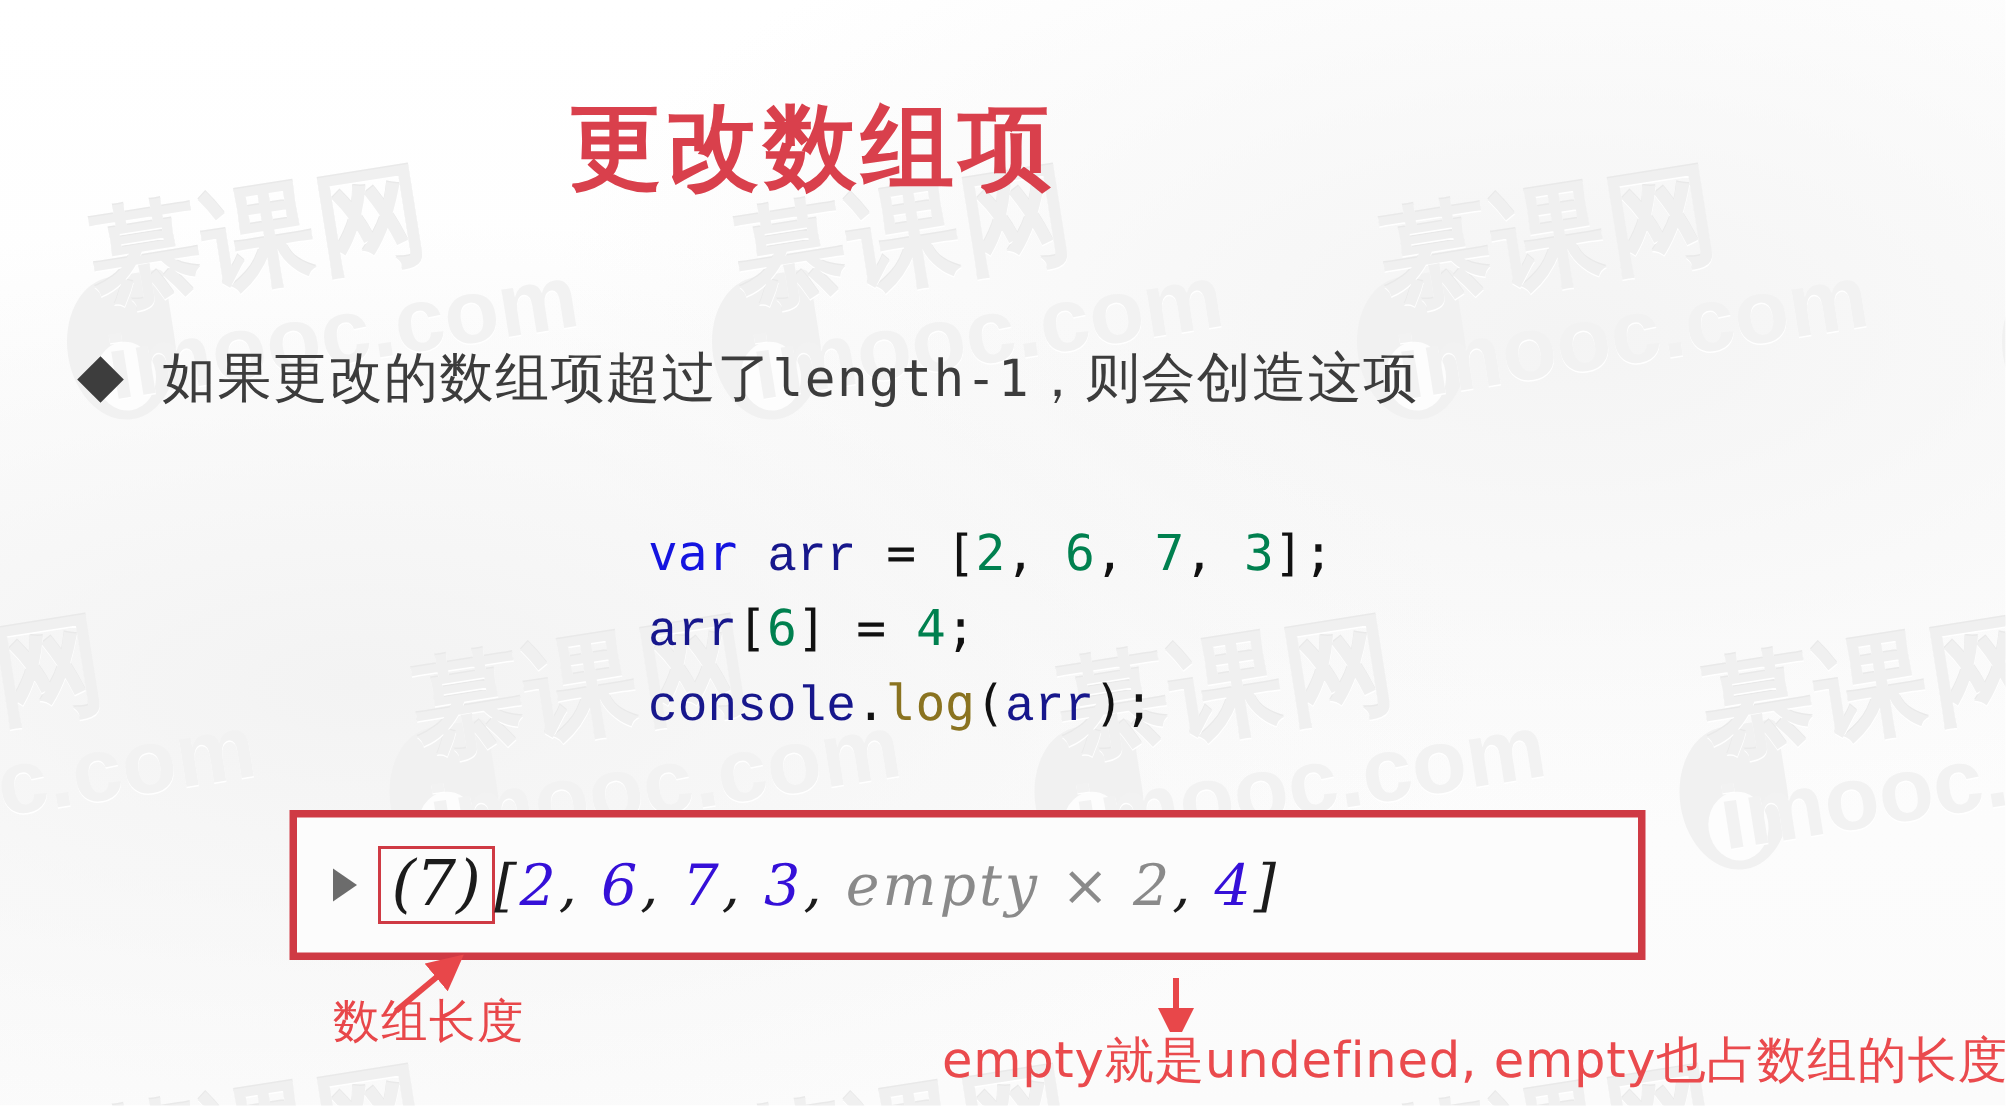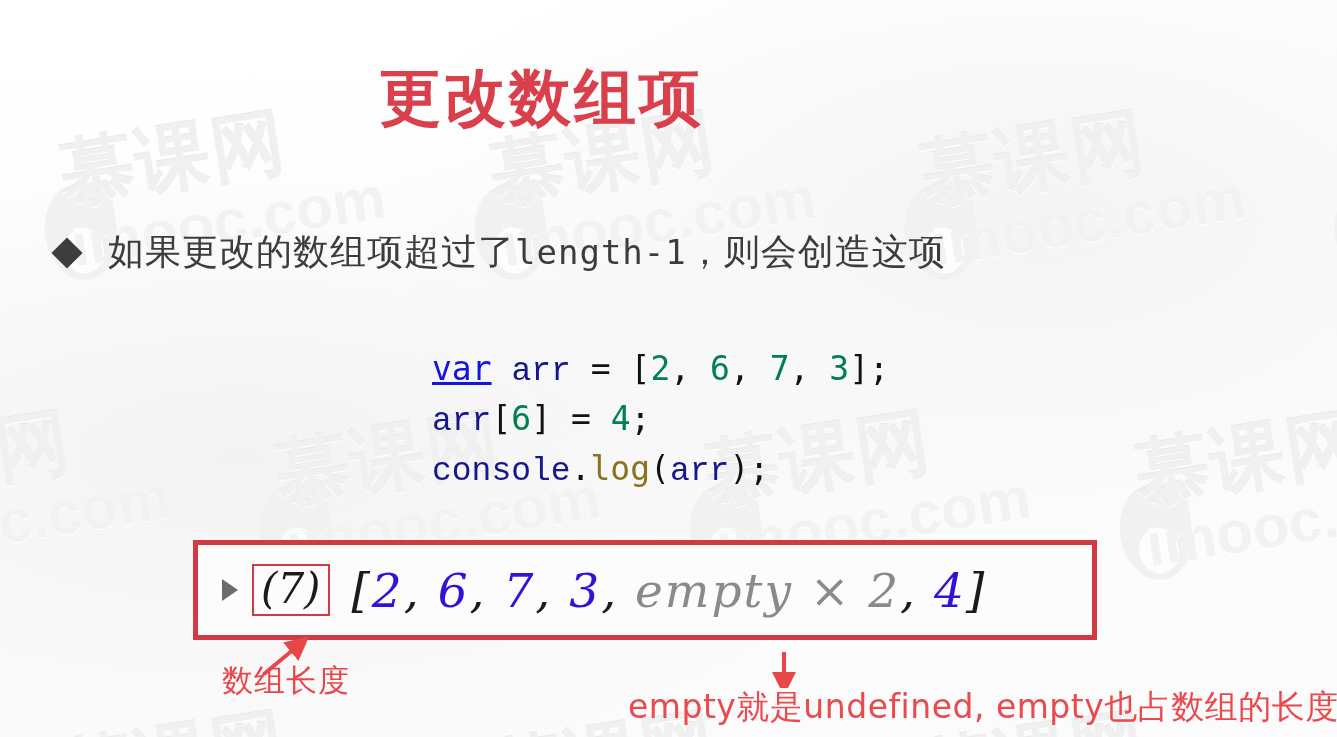--- a/index.html
+++ b/index.html
@@ -122,21 +122,21 @@
   #code-block {
     position: absolute;
     left: 432px;
     top: 345px;
     font-family: "DejaVu Sans Mono", "Liberation Mono", monospace;
     font-size: 33px;
     line-height: 47px;
     white-space: pre;
     color: #1a1a1a;
   }
-  .tok-kw   { color: #1414e0; text-decoration: underline; }
+  .tok-kw   { color: #1414e0; }
   .tok-id   { color: #17178c; font-family: Liberation Mono, monospace; }
   .tok-num  { color: #00804f; }
   .tok-prop { color: #8a7320; text-align: center; }
   .tok-punc { color: #111111; }
 
   #console-box {
     position: absolute;
     left: 193px;
     top: 540px;
     width: 904px;
@@ -161,24 +161,23 @@
     border: 2px solid #cf3a44;
     padding: 2px 7px 4px 7px;
     font-family: "DejaVu Serif", "Liberation Serif", serif;
     font-style: italic;
     font-size: 42px;
     color: #1b1b1b;
     line-height: 1;
     flex: none;
   }
   #console-array {
-    margin-left: 22px;
     font-family: "DejaVu Serif", "Liberation Serif", serif;
     font-style: italic;
-    font-size: 47px;
+    font-size: 38px;
     letter-spacing: 2px;
     color: #1b1b1b;
     white-space: nowrap;
   }
   #console-array .num { color: #3510d8; }
   #console-array .empty { color: #8a8a8a; }
   #console-array .brk { color: #1b1b1b; }
 
   
   #arrow-up {

